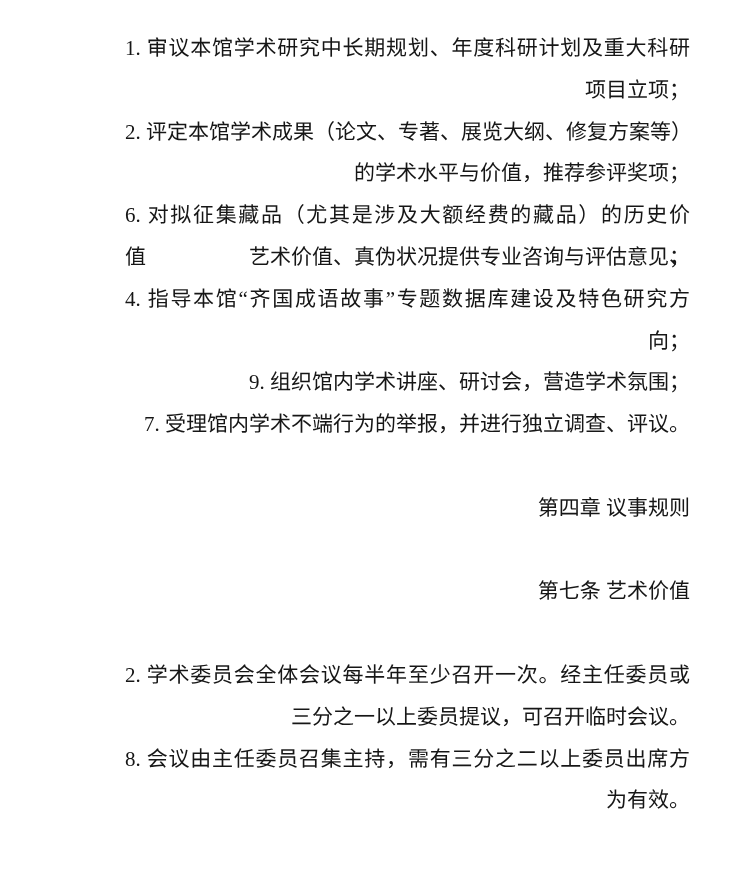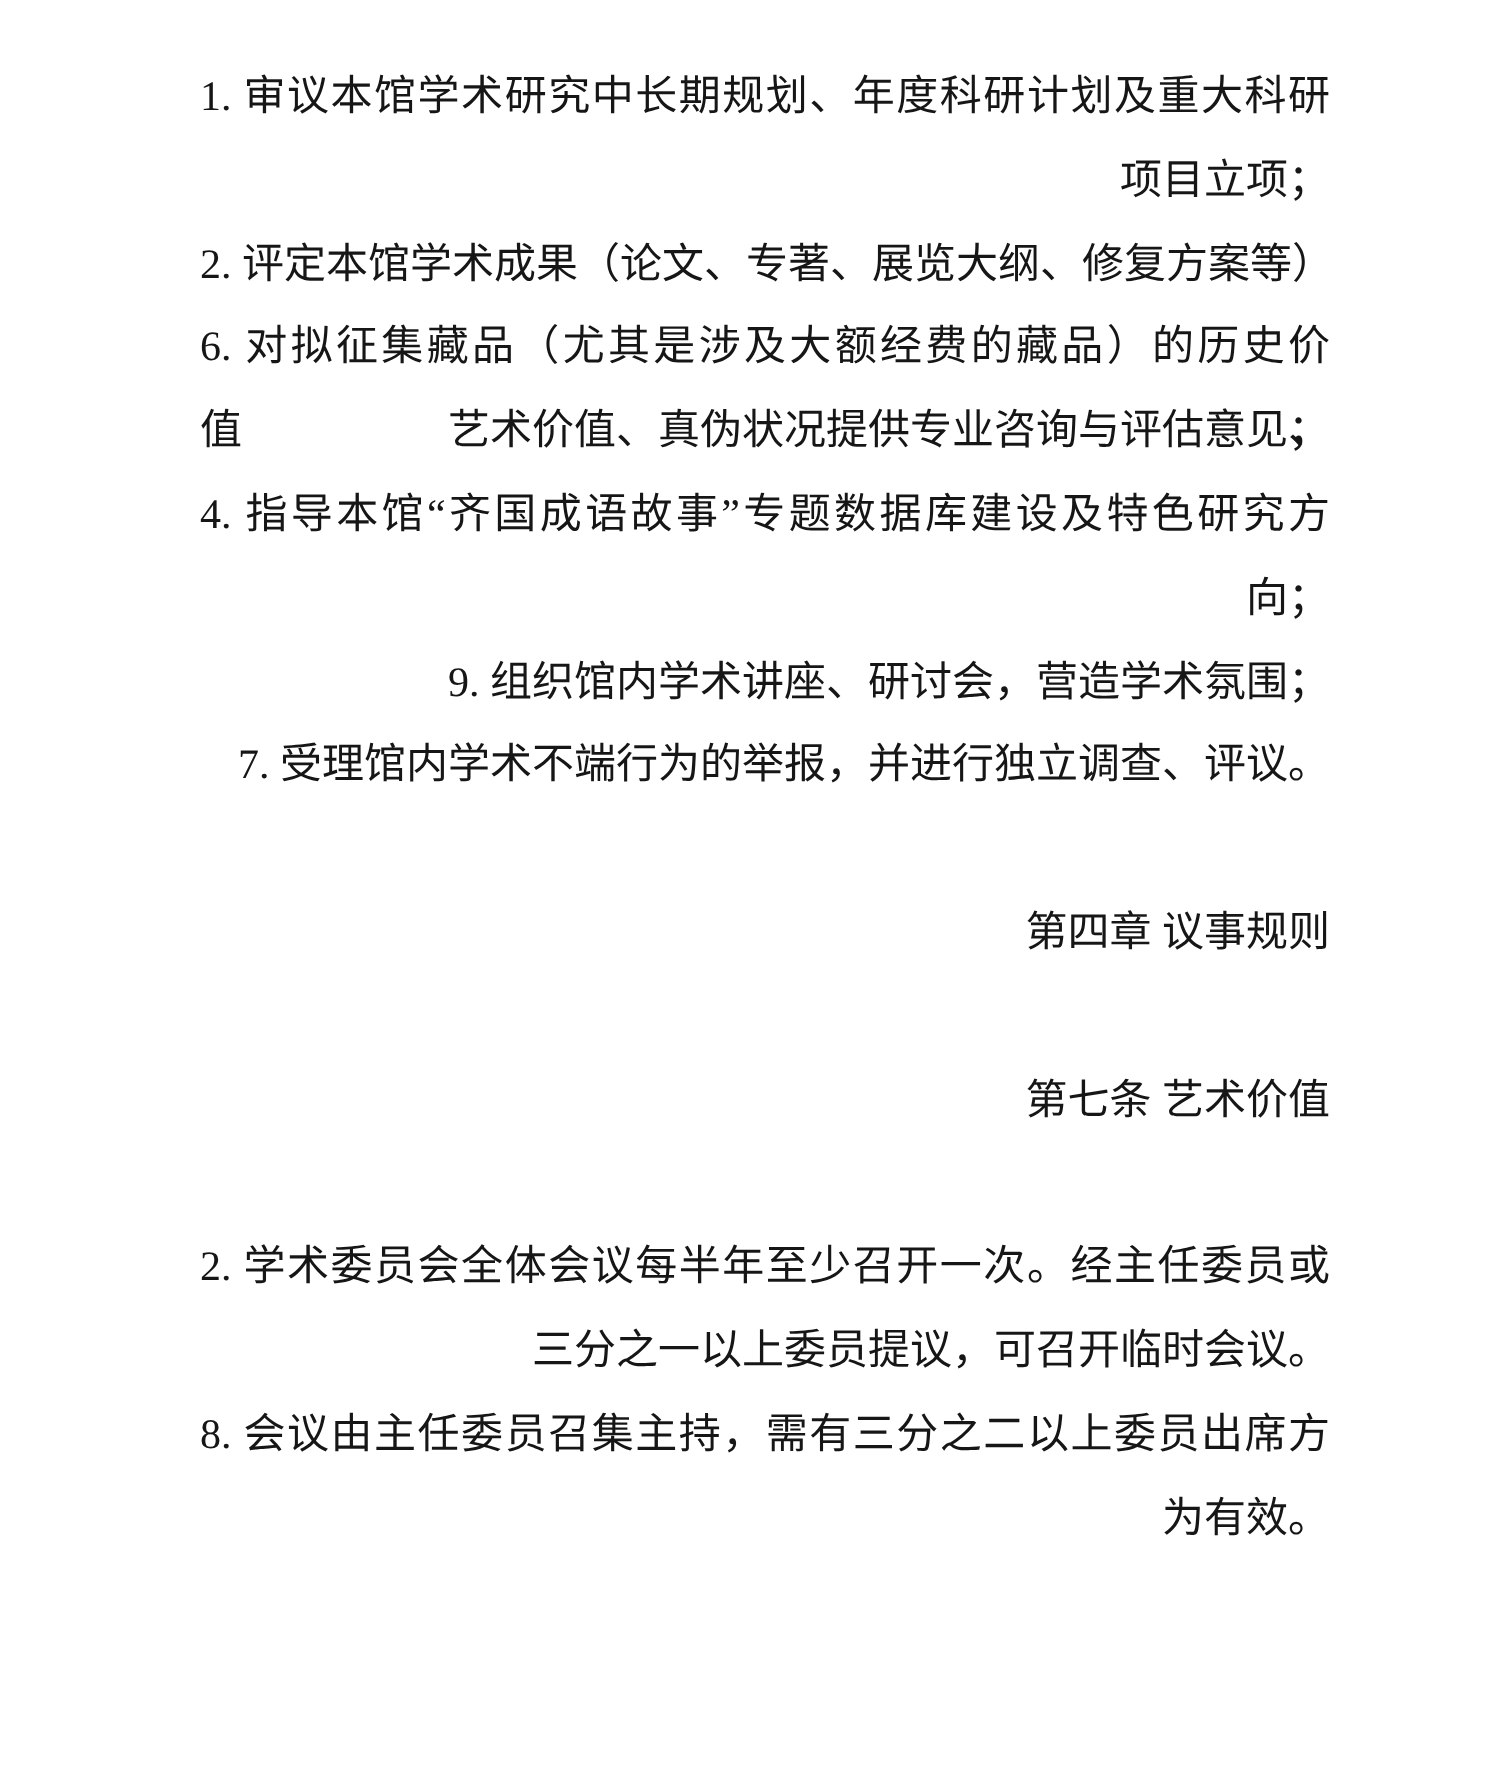--- a/index.html
+++ b/index.html
@@ -36,25 +36,26 @@
     text-align-last: justify;
   }
   .text-line.blank {
     
   }
 </style>
 </head>
 <body>
 
 <div class="doc-page">
-  <div class="doc-body" style="color: rgb(22, 22, 22);">
+  <div class="doc-body" style="color: rgb(22, 22, 22); margin-left: 25px;">
 
   <div class="text-line justify">1. 审议本馆学术研究中长期规划、年度科研计划及重大科研</div>
       <div class="text-line">项目立项；</div>
       <div class="text-line justify">2. 评定本馆学术成果（论文、专著、展览大纲、修复方案等）</div>
+      <div class="text-line">的学术水平与价值，推荐参评奖项；</div>
       <div class="text-line justify">6. 对拟征集藏品（尤其是涉及大额经费的藏品）的历史价值、</div>
       <div class="text-line">艺术价值、真伪状况提供专业咨询与评估意见；</div>
       <div class="text-line justify">4. 指导本馆“齐国成语故事”专题数据库建设及特色研究方</div>
       <div class="text-line">向；</div>
       <div class="text-line">9. 组织馆内学术讲座、研讨会，营造学术氛围；</div>
       <div class="text-line">7. 受理馆内学术不端行为的举报，并进行独立调查、评议。</div>
       <div class="text-line blank"></div>
       <div class="text-line">第四章 议事规则</div>
       <div class="text-line blank"></div>
       <div class="text-line">第七条 艺术价值</div>

